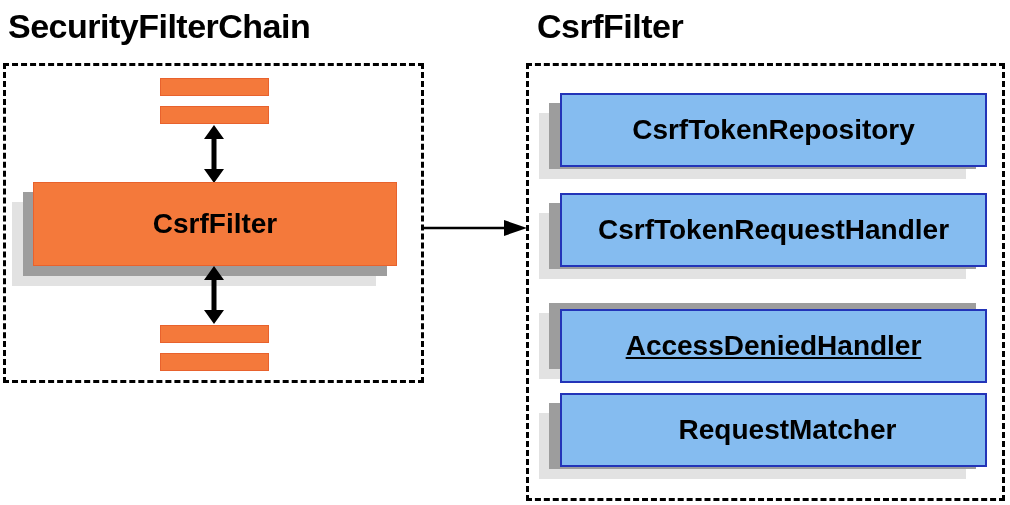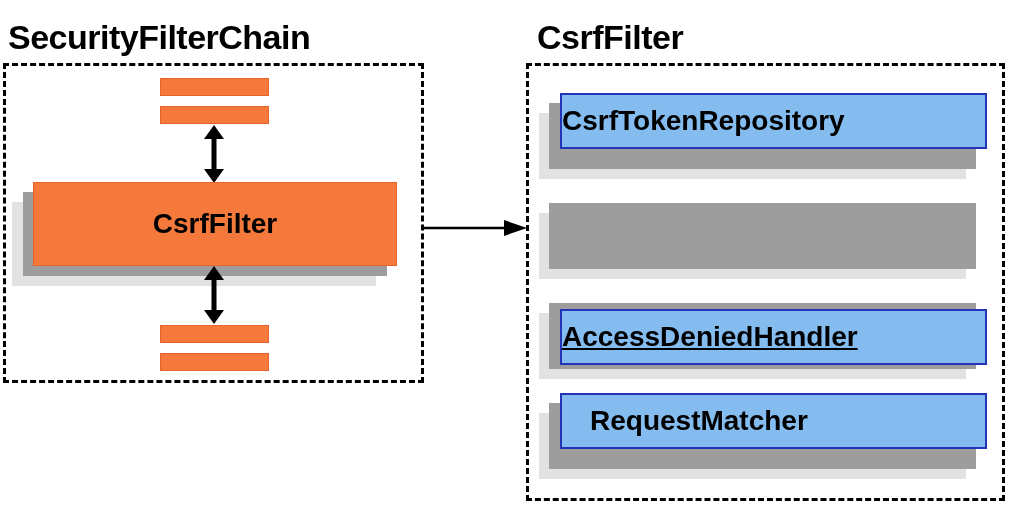--- a/index.html
+++ b/index.html
@@ -10,21 +10,21 @@
   }
   .stage {
     position: relative;
     width: 1010px;
     height: 505px;
     background: #ffffff;
     overflow: hidden;
   }
   .panel-title {
     position: absolute;
-    top: 18px;
+    top: 7px;
     font-size: 34px;
     font-weight: bold;
     color: #000000;
     letter-spacing: -0.5px;
     white-space: nowrap;
   }
   .title-left  { left: 8px; }
   .title-right { left: 537px; }
 
   .dashed-box {
@@ -70,27 +70,27 @@
     font-size: 28px;
     font-weight: bold;
     color: #000000;
     white-space: nowrap;
   }
 
   .component-box {
     position: absolute;
     left: 560px;
     width: 427px;
-    height: 56px;
+    height: 74px;
     background: var(--blue-fill, #85bcf0);
     border: 2px solid var(--blue-border, #2334b8);
     box-sizing: border-box;
     display: flex;
     align-items: center;
-    justify-content: flex-start;
+    justify-content: center;
   }
 
   .v-arrow {
     position: absolute;
     left: 203px;
     width: 22px;
     height: 58px;
   }
   .h-arrow {
     position: absolute;
@@ -145,20 +145,23 @@
   <div class="dashed-box right-deps-box"></div>
 
   <div class="shadow shadow-light" style="left: 539px; top: 113px; width: 427px; height: 66px;"></div>
   <div class="shadow shadow-dark" style="left: 549px; top: 103px; width: 427px; height: 66px;"></div>
   <div class="component-box" style="top: 93px;">
     <span class="box-label">CsrfTokenRepository</span>
   </div>
 
   <div class="shadow shadow-light" style="left: 539px; top: 213px; width: 427px; height: 66px;"></div>
   <div class="shadow shadow-dark" style="left: 549px; top: 203px; width: 427px; height: 66px;"></div>
+  <div class="component-box" style="top: 193px;">
+    <span class="box-label">CsrfTokenRequestHandler</span>
+  </div>
 
   <div class="shadow shadow-light" style="left: 539px; top: 313px; width: 427px; height: 66px;"></div>
   <div class="shadow shadow-dark" style="left: 549px; top: 303px; width: 427px; height: 66px;"></div>
   <div class="component-box" style="top: 309px; text-decoration: underline;">
     <span class="box-label">AccessDeniedHandler</span>
   </div>
 
   <div class="shadow shadow-light" style="left: 539px; top: 413px; width: 427px; height: 66px;"></div>
   <div class="shadow shadow-dark" style="left: 549px; top: 403px; width: 427px; height: 66px;"></div>
   <div class="component-box" style="top: 393px; padding-left: 28px;">

